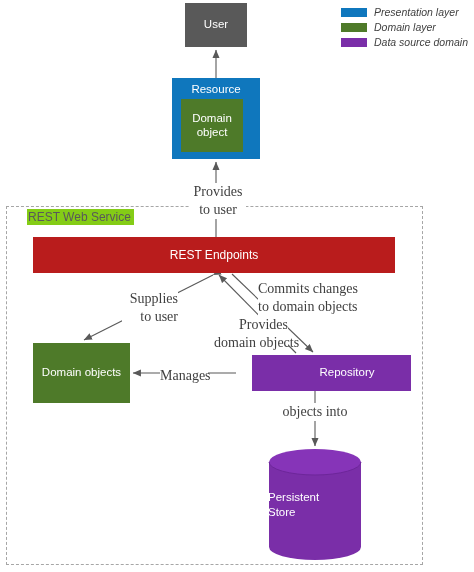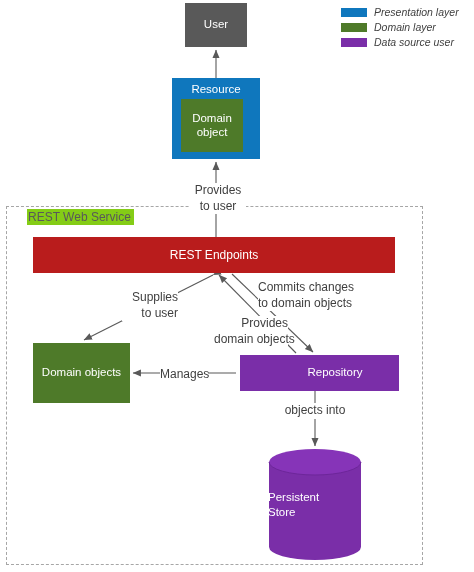--- a/index.html
+++ b/index.html
@@ -79,21 +79,21 @@
   }
   #node-domain-objects {
     left: 33px;
     top: 343px;
     width: 97px;
     height: 60px;
     background: #4e7a29;
     font-size: 11.5px;
   }
   #node-repository {
-    left: 240px;
+    left: 252px;
     top: 355px;
     width: 159px;
     height: 36px;
     background: #7a2ea8;
     font-size: 11.5px;
     padding-left: 31px;
   }
   #node-persistent-store {
     position: absolute;
     left: 268px;
@@ -130,26 +130,27 @@
     left: 27px;
     top: 209px;
     font-size: 12px;
     color: #595959;
     background: #84cc16;
     padding: 1px 3px 1px 1px;
     z-index: 3;
   }
   .edge-label {
     position: absolute;
-    font-size: 12px;
+    font-size: 14px;
     color: #3f3f3f;
     line-height: 1.3;
     background: #ffffff;
     white-space: nowrap;
     z-index: 4;
+    font-family: Liberation Serif, serif;
   }
   #label-provides-to-user {
     left: 190px;
     top: 183px;
     text-align: center;
     width: 56px;
   }
   #label-supplies-to-user {
     left: 122px;
     top: 290px;
@@ -321,17 +322,17 @@
     <div class="legend-row">
       <div class="legend-swatch" style="background:#0f77bd"></div>
       <div class="legend-label">Presentation layer</div>
     </div>
     <div class="legend-row">
       <div class="legend-swatch" style="background:#4e7a29"></div>
       <div class="legend-label">Domain layer</div>
     </div>
     <div class="legend-row">
       <div class="legend-swatch" style="background:#7a2ea8"></div>
-      <div class="legend-label">Data source user</div>
+      <div class="legend-label">Data source domain</div>
     </div>
   </div>
 
 </div>
 
 </body></html>

